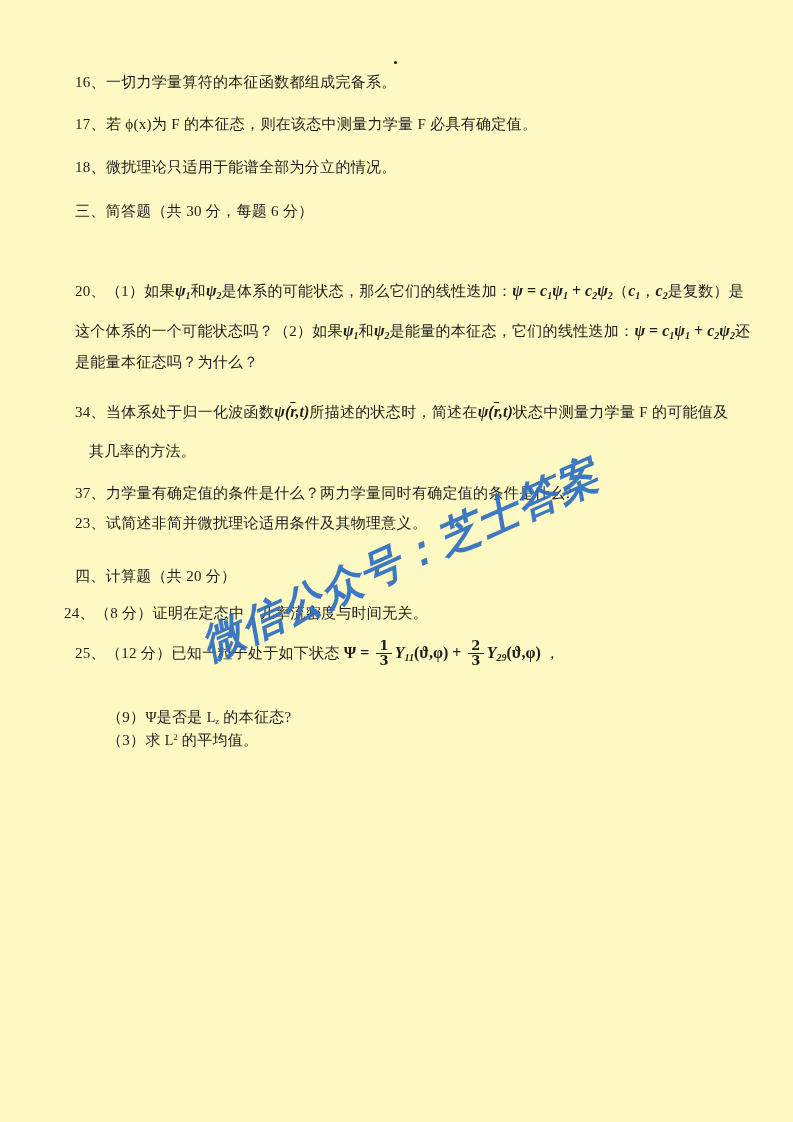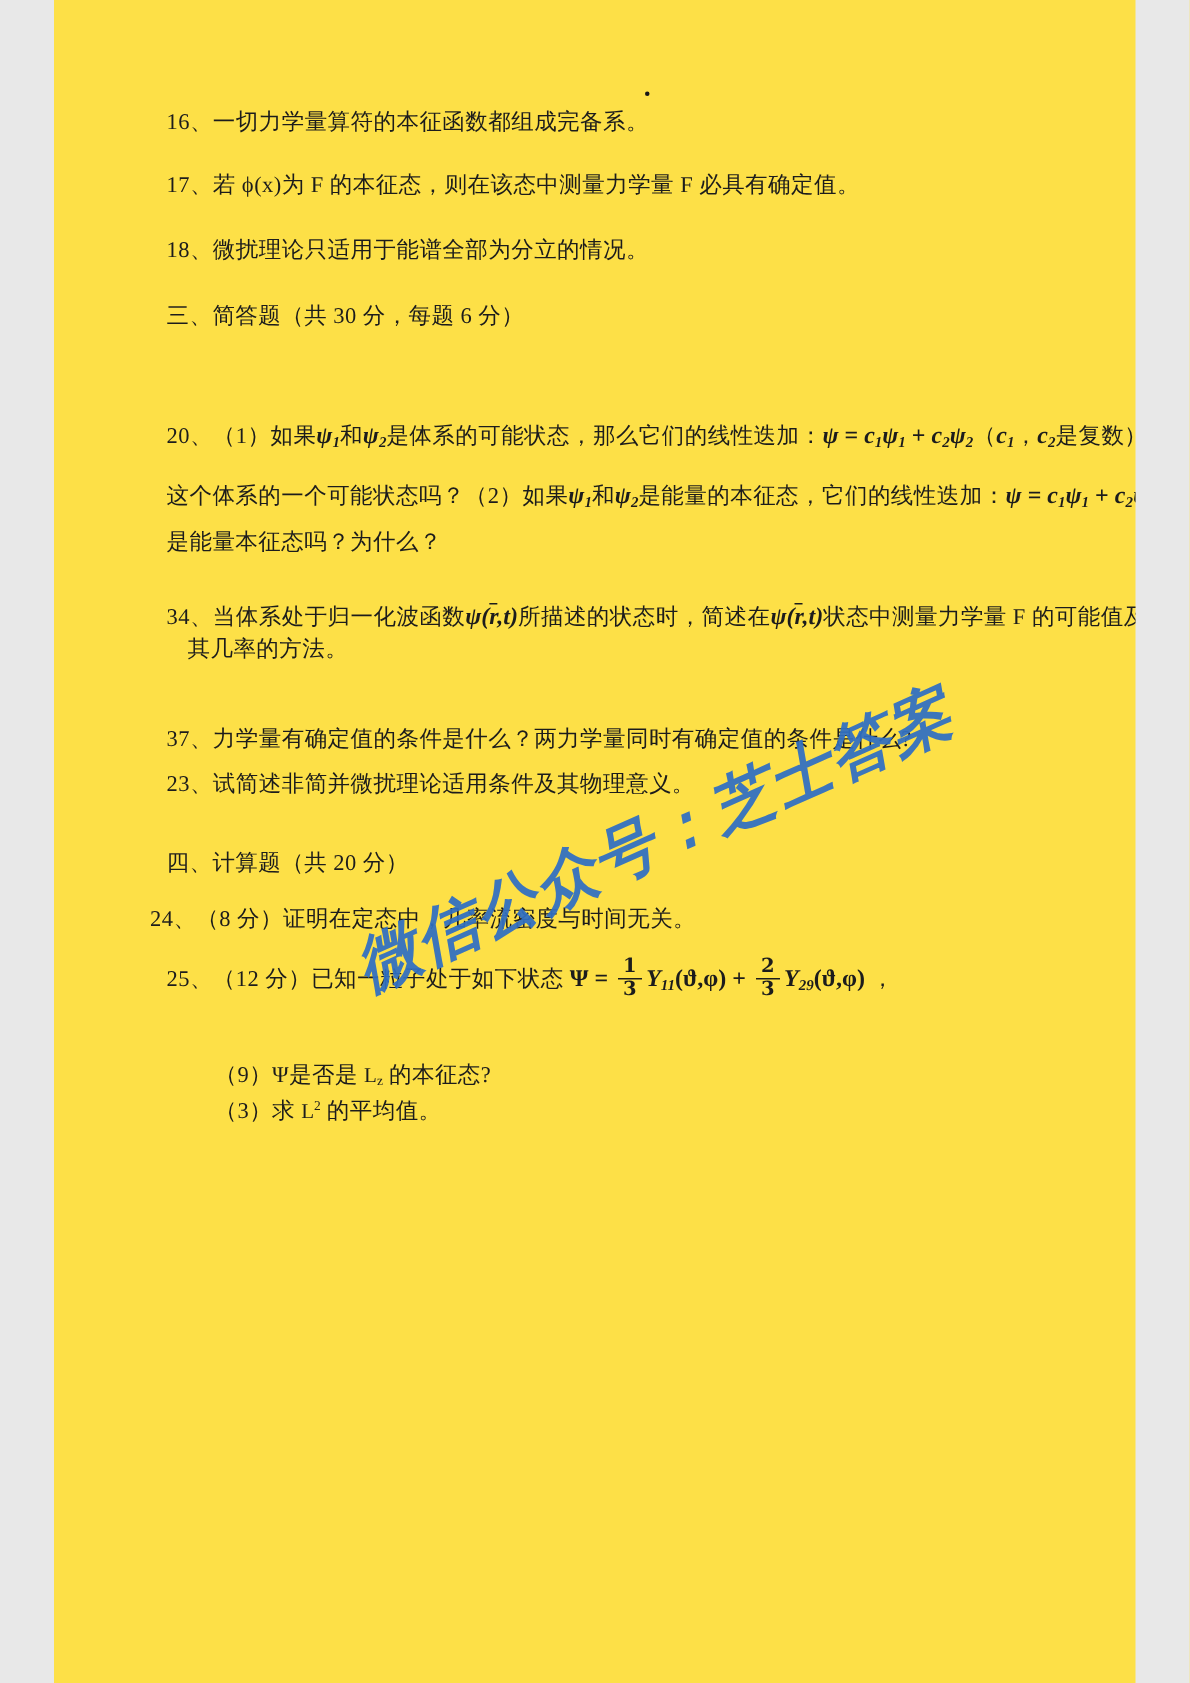--- a/index.html
+++ b/index.html
@@ -1,20 +1,20 @@
 <!DOCTYPE html>
 <html><head>
 <meta charset="utf-8">
 <style>
   html,body{margin:0;padding:0;background:#e8e8e8;}
   .page{
     position:relative;
-    width:721px;height:1122px;
+    width:793px;height:1122px;
     margin:0 auto;
-    background:#fde047;
+    background:#fef9c3;
     overflow:hidden;
     font-family:"Liberation Serif","DejaVu Serif",serif;
     color:#1c1c1c;
   }
   .line{
     position:absolute;
     font-size:15px;
     line-height:20px;
     white-space:nowrap;
     letter-spacing:0.3px;
@@ -62,21 +62,21 @@
   <div class="stray-dot"></div>
 
   <div class="line" style="left:75px;top:72px"><span class="seg-n">16、一切力学量算符的本征函数都组成完备系。</span></div>
   <div class="line" style="left:75px;top:114px"><span class="seg-n">17、若 ϕ(x)为 F 的本征态，则在该态中测量力学量 F 必具有确定值。</span></div>
   <div class="line" style="left:75px;top:157px"><span class="seg-n">18、微扰理论只适用于能谱全部为分立的情况。</span></div>
   <div class="line" style="left:75px;top:201px"><span class="seg-n">三、简答题（共 30 分，每题 6 分）</span></div>
   <div class="line" style="left:75px;top:281px"><span class="seg-n">20、（1）如果</span><span class="seg-f">ψ</span><span class="seg-fs">1</span><span class="seg-n">和</span><span class="seg-f">ψ</span><span class="seg-fs">2</span><span class="seg-n">是体系的可能状态，那么它们的线性迭加：</span><span class="seg-f">ψ</span><span class="seg-fb"> = </span><span class="seg-f">c</span><span class="seg-fs">1</span><span class="seg-f">ψ</span><span class="seg-fs">1</span><span class="seg-fb"> + </span><span class="seg-f">c</span><span class="seg-fs">2</span><span class="seg-f">ψ</span><span class="seg-fs">2</span><span class="seg-n">（</span><span class="seg-f">c</span><span class="seg-fs">1</span><span class="seg-n">，</span><span class="seg-f">c</span><span class="seg-fs">2</span><span class="seg-n">是复数）是</span></div>
   <div class="line" style="left:75px;top:321px"><span class="seg-n">这个体系的一个可能状态吗？（2）如果</span><span class="seg-f">ψ</span><span class="seg-fs">1</span><span class="seg-n">和</span><span class="seg-f">ψ</span><span class="seg-fs">2</span><span class="seg-n">是能量的本征态，它们的线性迭加：</span><span class="seg-f">ψ</span><span class="seg-fb"> = </span><span class="seg-f">c</span><span class="seg-fs">1</span><span class="seg-f">ψ</span><span class="seg-fs">1</span><span class="seg-fb"> + </span><span class="seg-f">c</span><span class="seg-fs">2</span><span class="seg-f">ψ</span><span class="seg-fs">2</span><span class="seg-n">还</span></div>
   <div class="line" style="left:75px;top:352px"><span class="seg-n">是能量本征态吗？为什么？</span></div>
   <div class="line" style="left:75px;top:402px"><span class="seg-n">34、当体系处于归一化波函数</span><span class="seg-f">ψ(</span><span class="seg-fo">r</span><span class="seg-f">,t)</span><span class="seg-n">所描述的状态时，简述在</span><span class="seg-f">ψ(</span><span class="seg-fo">r</span><span class="seg-f">,t)</span><span class="seg-n">状态中测量力学量 F 的可能值及</span></div>
-  <div class="line" style="left:89px;top:423px"><span class="seg-n">其几率的方法。</span></div>
+  <div class="line" style="left:89px;top:441px"><span class="seg-n">其几率的方法。</span></div>
   <div class="line" style="left:75px;top:483px"><span class="seg-n">37、力学量有确定值的条件是什么？两力学量同时有确定值的条件是什么?</span></div>
   <div class="line" style="left:75px;top:513px"><span class="seg-n">23、试简述非简并微扰理论适用条件及其物理意义。</span></div>
   <div class="line" style="left:75px;top:566px"><span class="seg-n">四、计算题（共 20 分）</span></div>
   <div class="line" style="left:64px;top:603px"><span class="seg-n">24、（8 分）证明在定态中，几率流密度与时间无关。</span></div>
   <div class="line tall" style="left:75px;top:633px"><span class="seg-n">25、（12 分）已知一粒子处于如下状态 </span><span class="seg-fb">Ψ = </span><span class="frac">
         <span class="num">1</span>
         <span class="den">3</span>
       </span><span class="seg-f">Y</span><span class="seg-fs">11</span><span class="seg-fb">(ϑ,φ) + </span><span class="frac">
         <span class="num">2</span>
         <span class="den">3</span>

